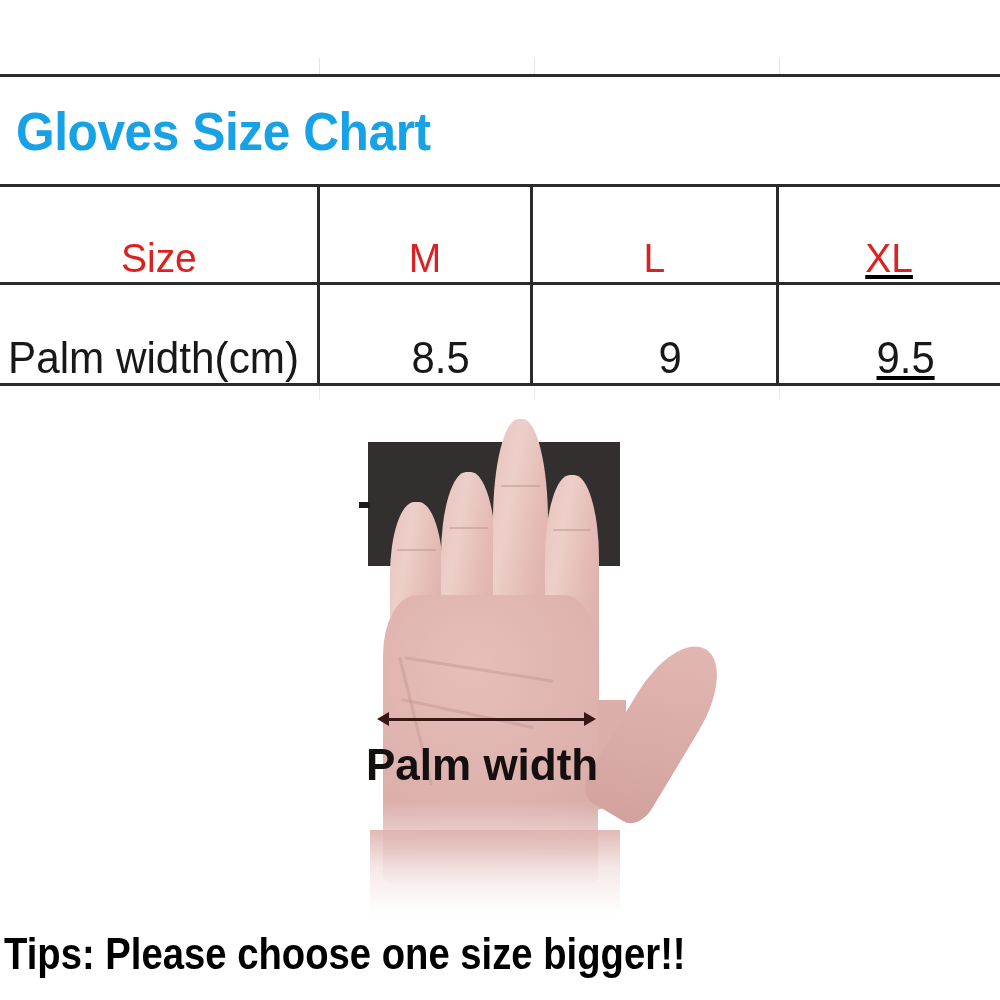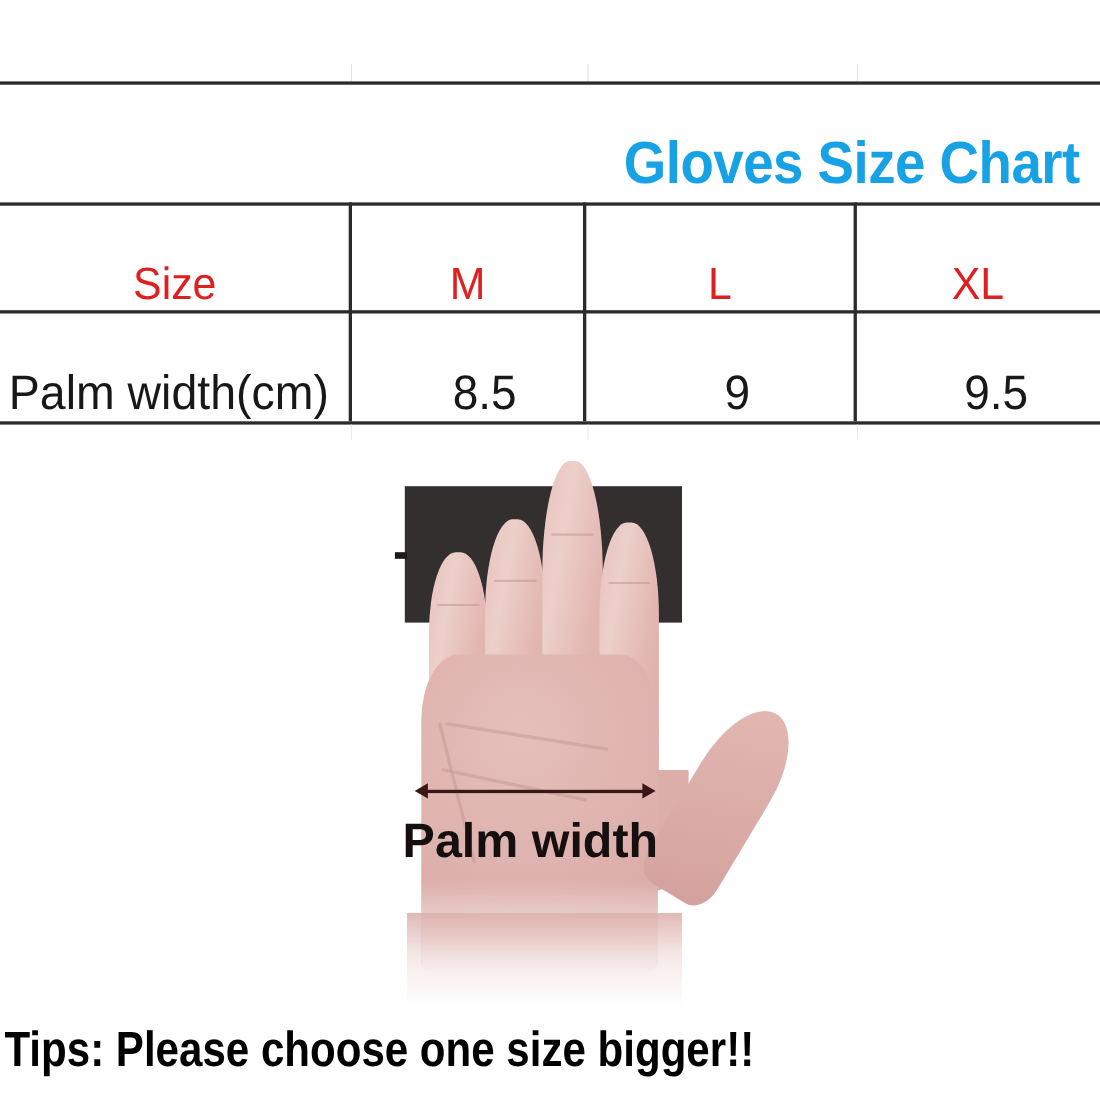--- a/index.html
+++ b/index.html
@@ -79,22 +79,21 @@
 
   
   #title-row {
     position: absolute;
     left: 0;
     top: 3px;
     width: 1000px;
     height: 107px;
     display: flex;
     align-items: center;
-    justify-content: flex-end;
-    margin-top: 17px;
+    justify-content: flex-start;
   }
   #chart-title {
     font-family: "Liberation Sans", sans-serif;
     font-weight: bold;
     font-size: 54px;
     letter-spacing: -0.5px;
     color: #17a2e5;
     transform: scaleX(0.92);
     transform-origin: center;
     white-space: nowrap;
@@ -122,21 +121,21 @@
     top: 0;
     height: 100%;
     display: flex;
     align-items: flex-end;
     justify-content: center;
     white-space: nowrap;
   }
   .cell.c0 { left: 0px;   width: 317px; }
   .cell.c1 { left: 320px; width: 210px; }
   .cell.c2 { left: 533px; width: 243px; }
-  .cell.c3 { left: 779px; width: 221px; }
+  .cell.c3 { left: 779px; width: 221px; text-decoration: underline; }
 
   .head-text {
     font-size: 41px;
     color: #dd2020;
     font-family: "Liberation Sans", sans-serif;
     transform: scaleX(0.95);
   }
 
   .data-text {
     font-size: 44px;

